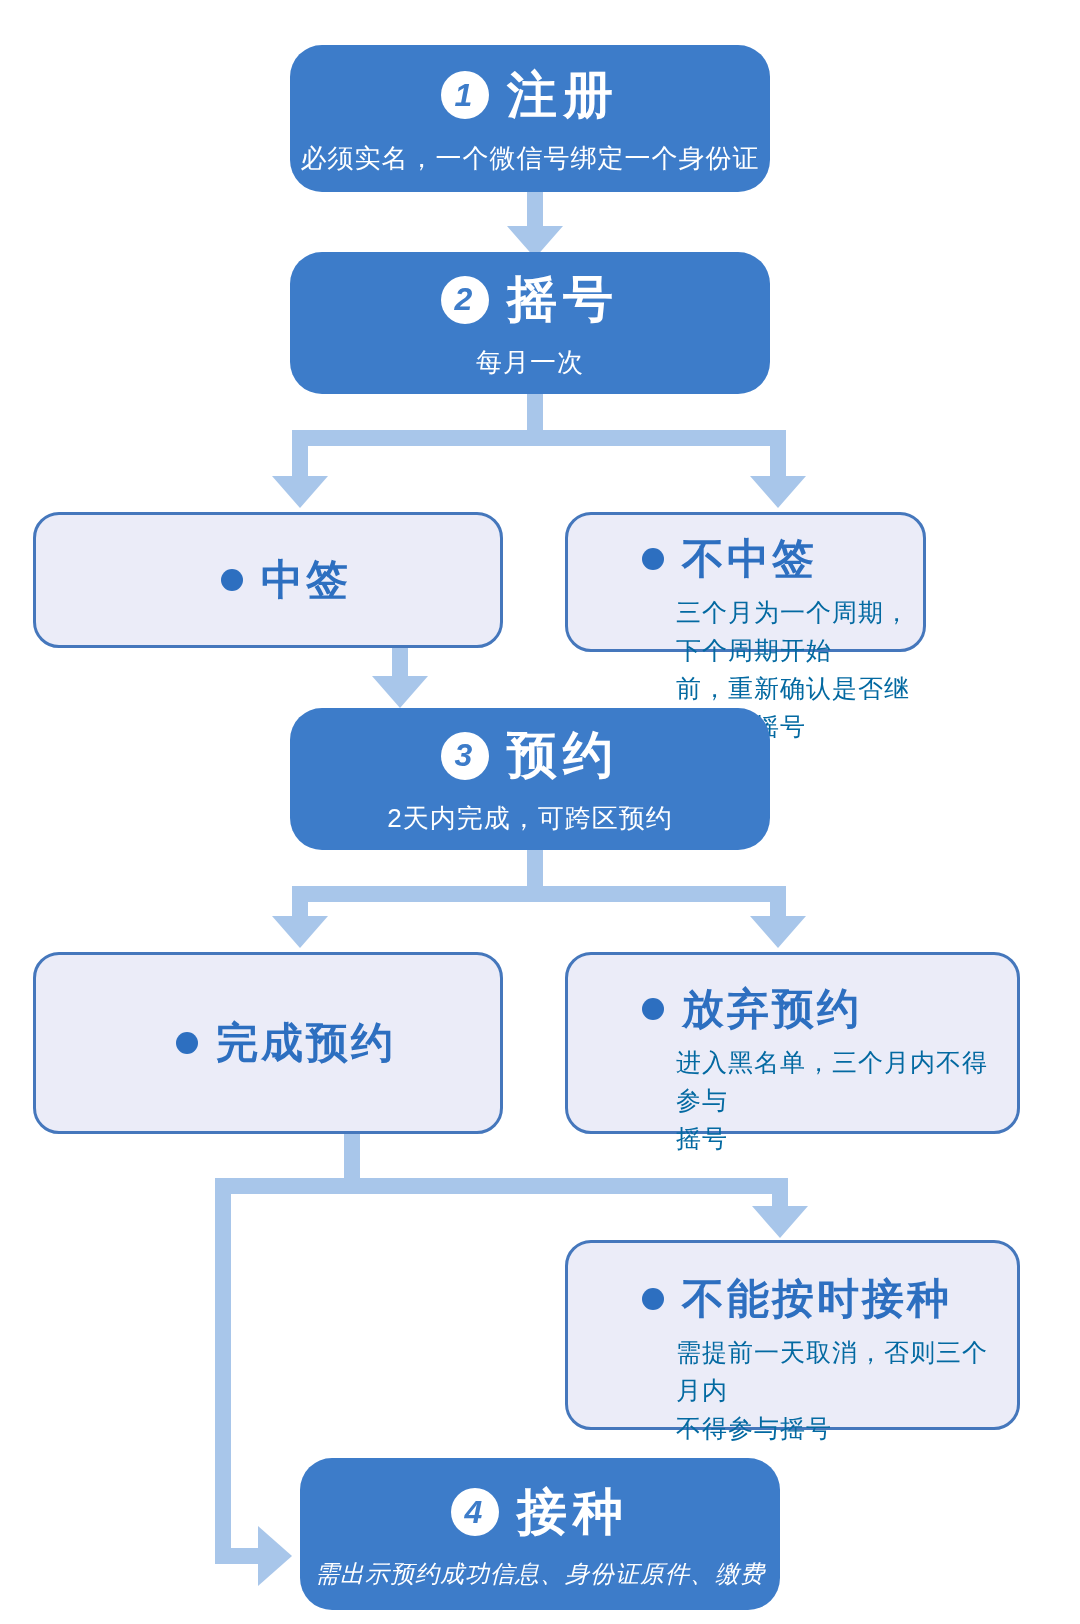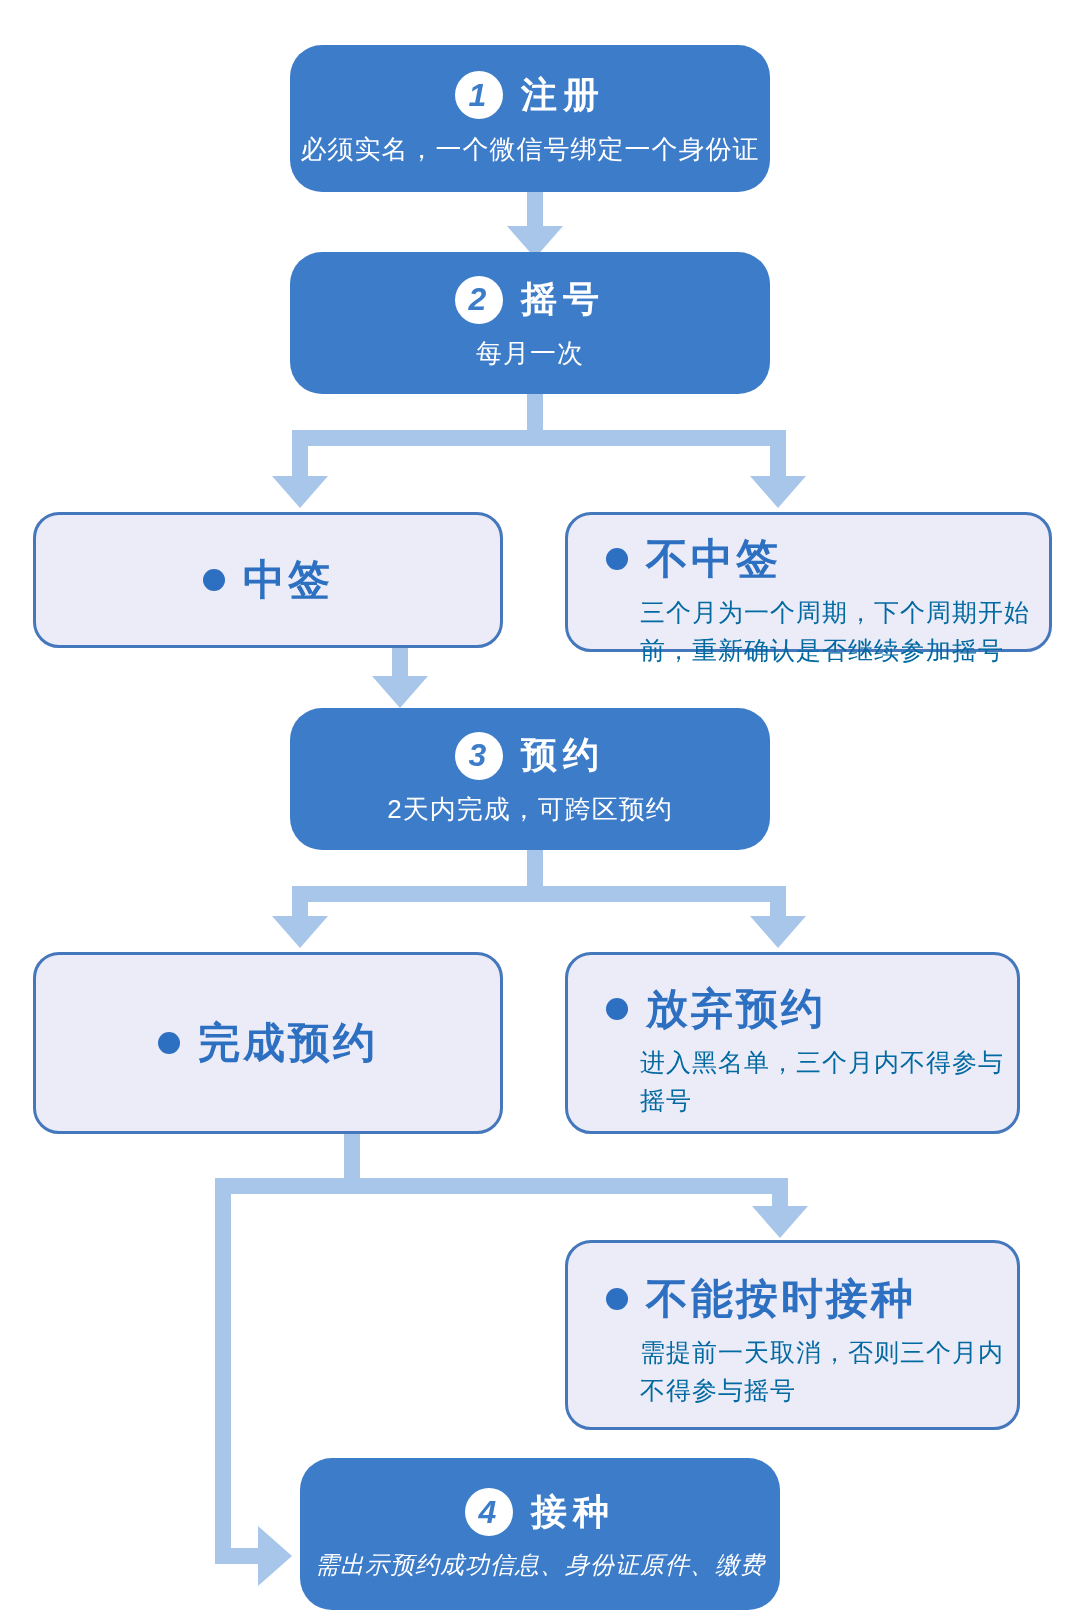--- a/index.html
+++ b/index.html
@@ -13,26 +13,26 @@
     display:flex;flex-direction:column;align-items:center;justify-content:center;gap:12px;
     box-sizing:border-box;
   }
   .step-title-row{display:flex;align-items:center;gap:18px;}
   .num-circle{
     width:48px;height:48px;border-radius:50%;background:#ffffff;color:#3d7cc9;
     font-weight:bold;font-style:italic;font-size:32px;
     display:flex;align-items:center;justify-content:center;flex:none;
     padding-right:3px;box-sizing:border-box;
   }
-  .step-title{font-size:36px;font-weight:bold;letter-spacing:6px;}
+  .step-title{font-size:50px;font-weight:bold;letter-spacing:6px;}
   .step-sub{font-size:26px;letter-spacing:1px;}
   
   .outcome-box{
     position:absolute;background:#ebecf8;border:3px solid #4577bc;border-radius:26px;
-    color:#2d6fc0;box-sizing:border-box;
+    color:#2d6fc0;box-sizing:border-box;padding-left:36px;
   }
   .outcome-center{display:flex;align-items:center;justify-content:center;gap:18px;height:100%;}
   .bullet{width:22px;height:22px;border-radius:50%;background:#2d6fc0;flex:none;}
   .outcome-title{font-size:42px;font-weight:bold;letter-spacing:3px;white-space:nowrap;}
   .outcome-head{display:flex;align-items:center;gap:18px;padding:16px 0 0 38px;}
   .outcome-desc{
     font-size:25px;line-height:38px;color:#0369a1;letter-spacing:1px;
     padding:6px 10px 0 72px;white-space:pre-line;
   }
   
@@ -79,21 +79,21 @@
   <div class="cline" style="left:770px;top:446px;width:16px;height:30px;"></div>
   <div class="arr-down" style="left:750px;top:476px;"></div>
 
   <div class="outcome-box" style="left:33px;top:512px;width:470px;height:136px;">
     <div class="outcome-center">
       <span class="bullet"></span>
       <span class="outcome-title">中签</span>
     </div>
   </div>
 
-  <div class="outcome-box" style="left:565px;top:512px;width:487px;height:140px;">
+  <div class="outcome-box" style="left:565px;top:512px;width:361px;height:140px;">
     <div class="outcome-head">
       <span class="bullet"></span>
       <span class="outcome-title">不中签</span>
     </div>
     <div class="outcome-desc">三个月为一个周期，下个周期开始
 前，重新确认是否继续参加摇号</div>
   </div>
 
   <div class="cline" style="left:392px;top:648px;width:16px;height:28px;"></div>
   <div class="arr-down" style="left:372px;top:676px;"></div>

